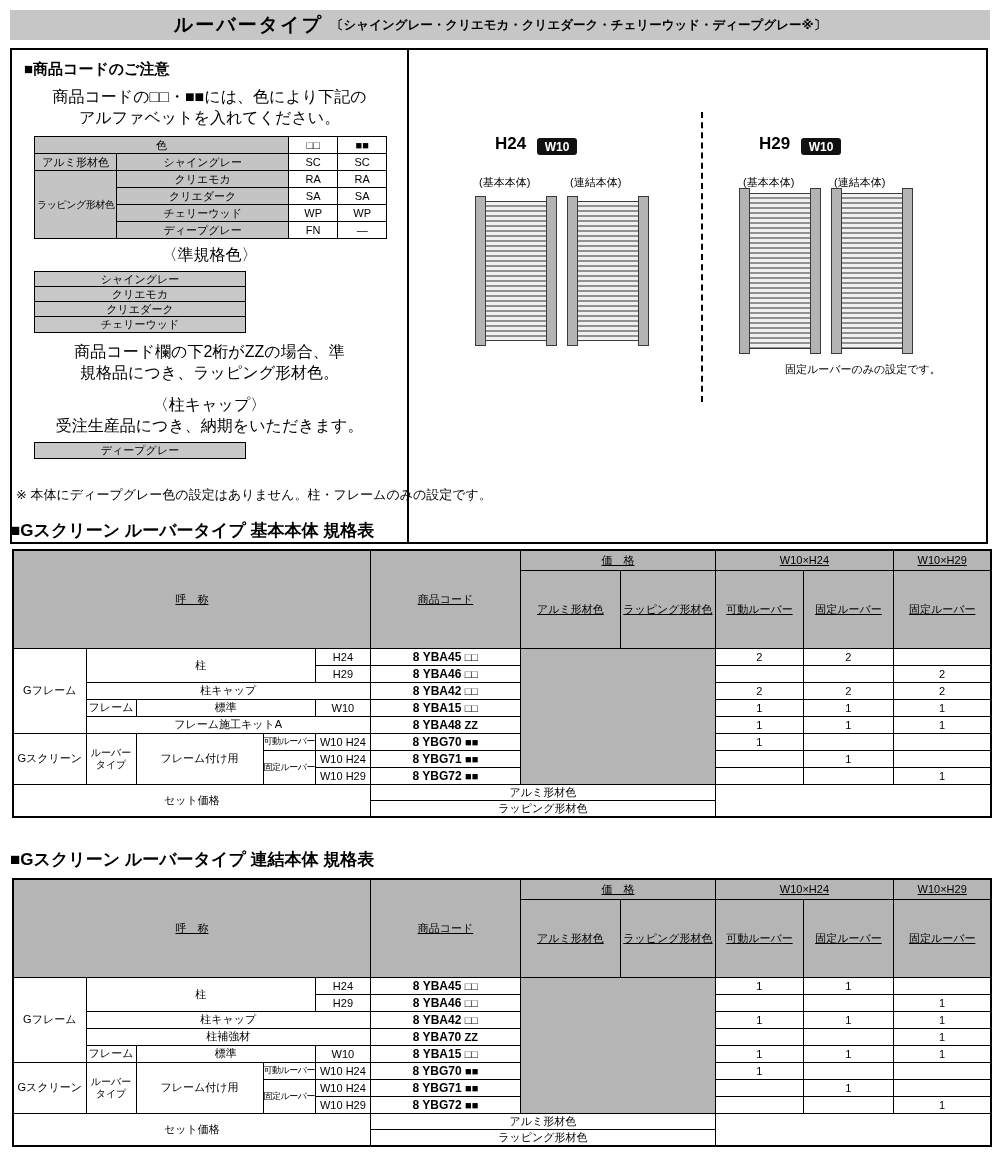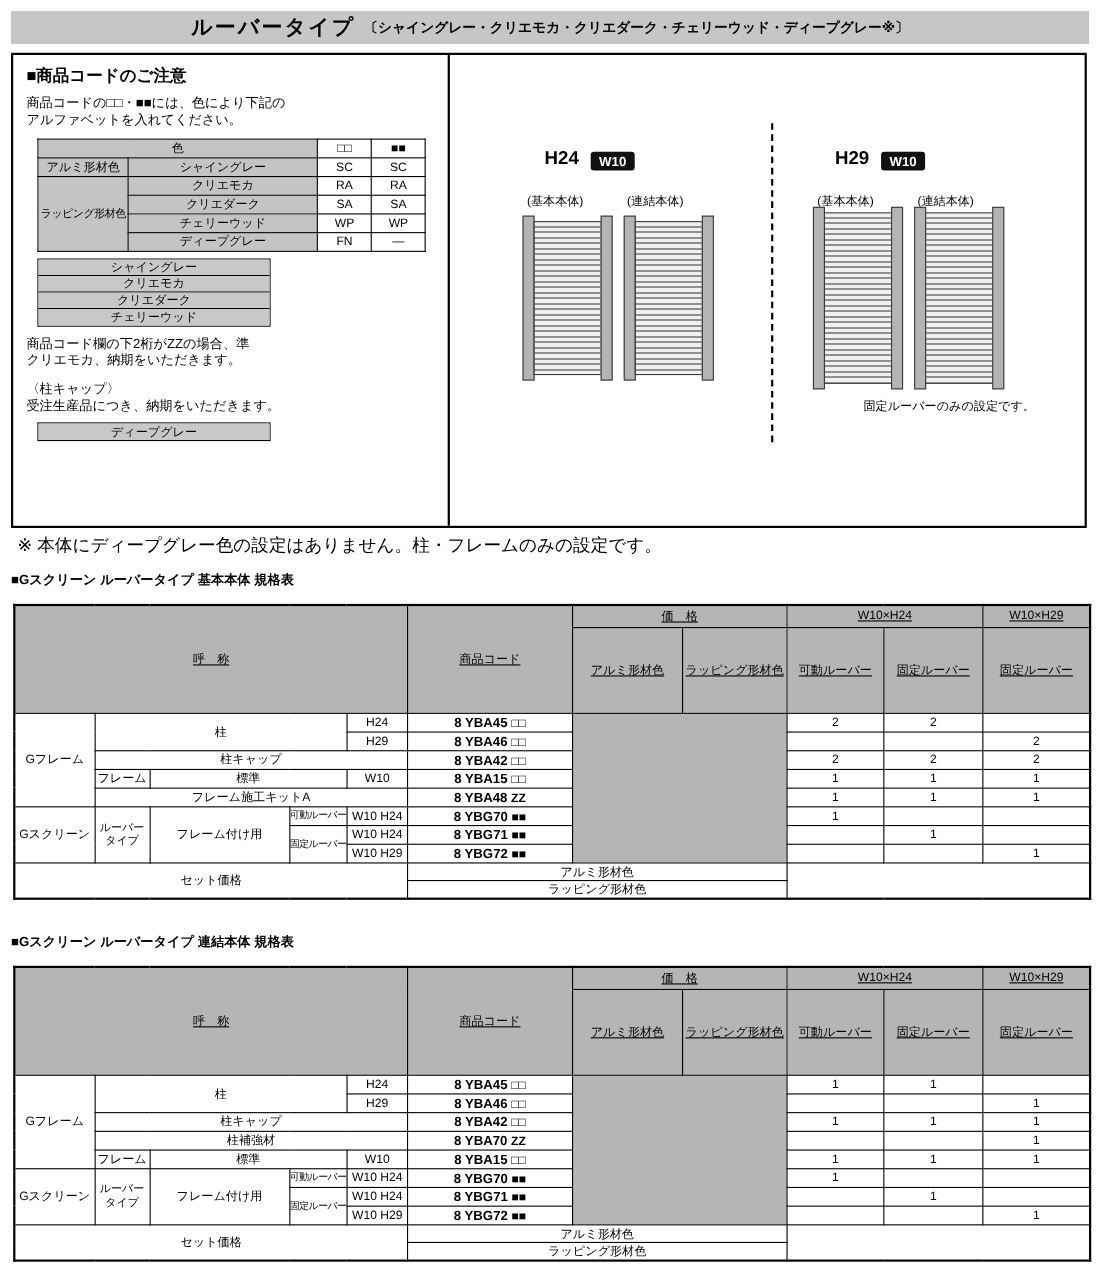--- a/index.html
+++ b/index.html
@@ -12,28 +12,28 @@
   
   .title-bar {
     position:absolute; left:10px; top:10px; width:980px; height:30px;
     background:#c6c6c6; display:flex; align-items:center; justify-content:center; gap:8px;
   }
   .title-main { font-size:19px; font-weight:bold; letter-spacing:2px; }
   .title-colors { font-size:12.5px; font-weight:bold; }
 
   
   .info-box {
-    position:absolute; left:10px; top:48px; width:978px; height:432px;
+    position:absolute; left:10px; top:48px; width:978px; height:496px;
     border:2px solid #000; display:flex;
   }
   .left-panel { width:397px; border-right:2px solid #000; padding:10px 12px; }
   .right-panel { flex:1; position:relative; }
 
   .section-head { font-size:15px; font-weight:bold; }
-  .body-text { font-size:12px; line-height:1.32; }
+  .body-text { font-size:16px; line-height:1.32;text-align:center; }
 
   
   .color-table { border-collapse:collapse; table-layout:fixed; margin:8px 0 0 10px; font-size:11px; }
   .color-table th, .color-table td { border:1px solid #000; text-align:center; height:17px; padding:0 2px; font-weight:normal; overflow:hidden; white-space:nowrap; }
   .color-table .gray { background:#c4c4c4; }
   .color-table .tight { font-size:10px; letter-spacing:-0.5px; }
 
   
   .color-list { margin:6px 0 0 10px; width:212px; border:1.5px solid #000; }
   .color-list .row {
@@ -55,24 +55,24 @@
   .diagram .post.left { left:0; }
   .diagram .post.right { right:0; }
   .diagram .slats {
     position:absolute; left:10px; right:10px; top:5px; bottom:5px;
     border:1px solid #3a3a3a;
     background:repeating-linear-gradient(180deg,#f0f0f0 0px,#f0f0f0 3px,#909090 3px,#909090 5px);
   }
   .dashed-divider { position:absolute; width:0; border-left:2px dashed #000; }
   .diagram-note { font-size:11px; }
 
-  .footnote { position:absolute; left:16px; top:486px; font-size:16px; }
-
-  
-  .table-title { position:absolute; left:10px; font-size:12px; font-weight:bold; }
+  .footnote { position:absolute; left:16px; top:486px; font-size:13px; }
+
+  
+  .table-title { position:absolute; left:10px; font-size:17px; font-weight:bold; }
   table.spec { position:absolute; border-collapse:collapse; table-layout:fixed; font-size:11px; border:2px solid #000; }
   .spec th, .spec td {
     border:1px solid #000; text-align:center; vertical-align:middle;
     padding:0; overflow:hidden; white-space:nowrap;
   }
   .spec th { background:#b5b5b5; font-weight:normal;text-decoration:underline; }
   .spec tr.hdr-top { height:20px; }
   .spec tr.hdr-sub { height:78px; }
   .spec tbody tr { height:17px; }
   .spec tr.set-row { height:15px; }
@@ -136,31 +136,32 @@
         <td>WP</td>
       </tr>
       <tr>
         <td class="gray">ディープグレー</td>
         <td>FN</td>
         <td>―</td>
       </tr>
     </tbody>
       </table>
 
+    <div class="body-text" style="margin-top:5px;">〈準規格色〉</div>
 
     <div class="color-list">
       <div class="row">シャイングレー</div>
       <div class="row">クリエモカ</div>
       <div class="row">クリエダーク</div>
       <div class="row">チェリーウッド</div>
     </div>
 
     <div class="body-text" style="margin-top:8px;">
       <span>商品コード欄の下2桁がZZの場合、準</span><br>
-      <span>クリエモカ、納期をいただきます。</span>
+      <span>規格品につき、ラッピング形材色。</span>
     </div>
 
     <div class="body-text" style="margin-top:10px;">〈柱キャップ〉</div>
     <div class="body-text">受注生産品につき、納期をいただきます。</div>
 
     <div class="color-list">
       <div class="row">ディープグレー</div>
     </div>
   </div>
 

